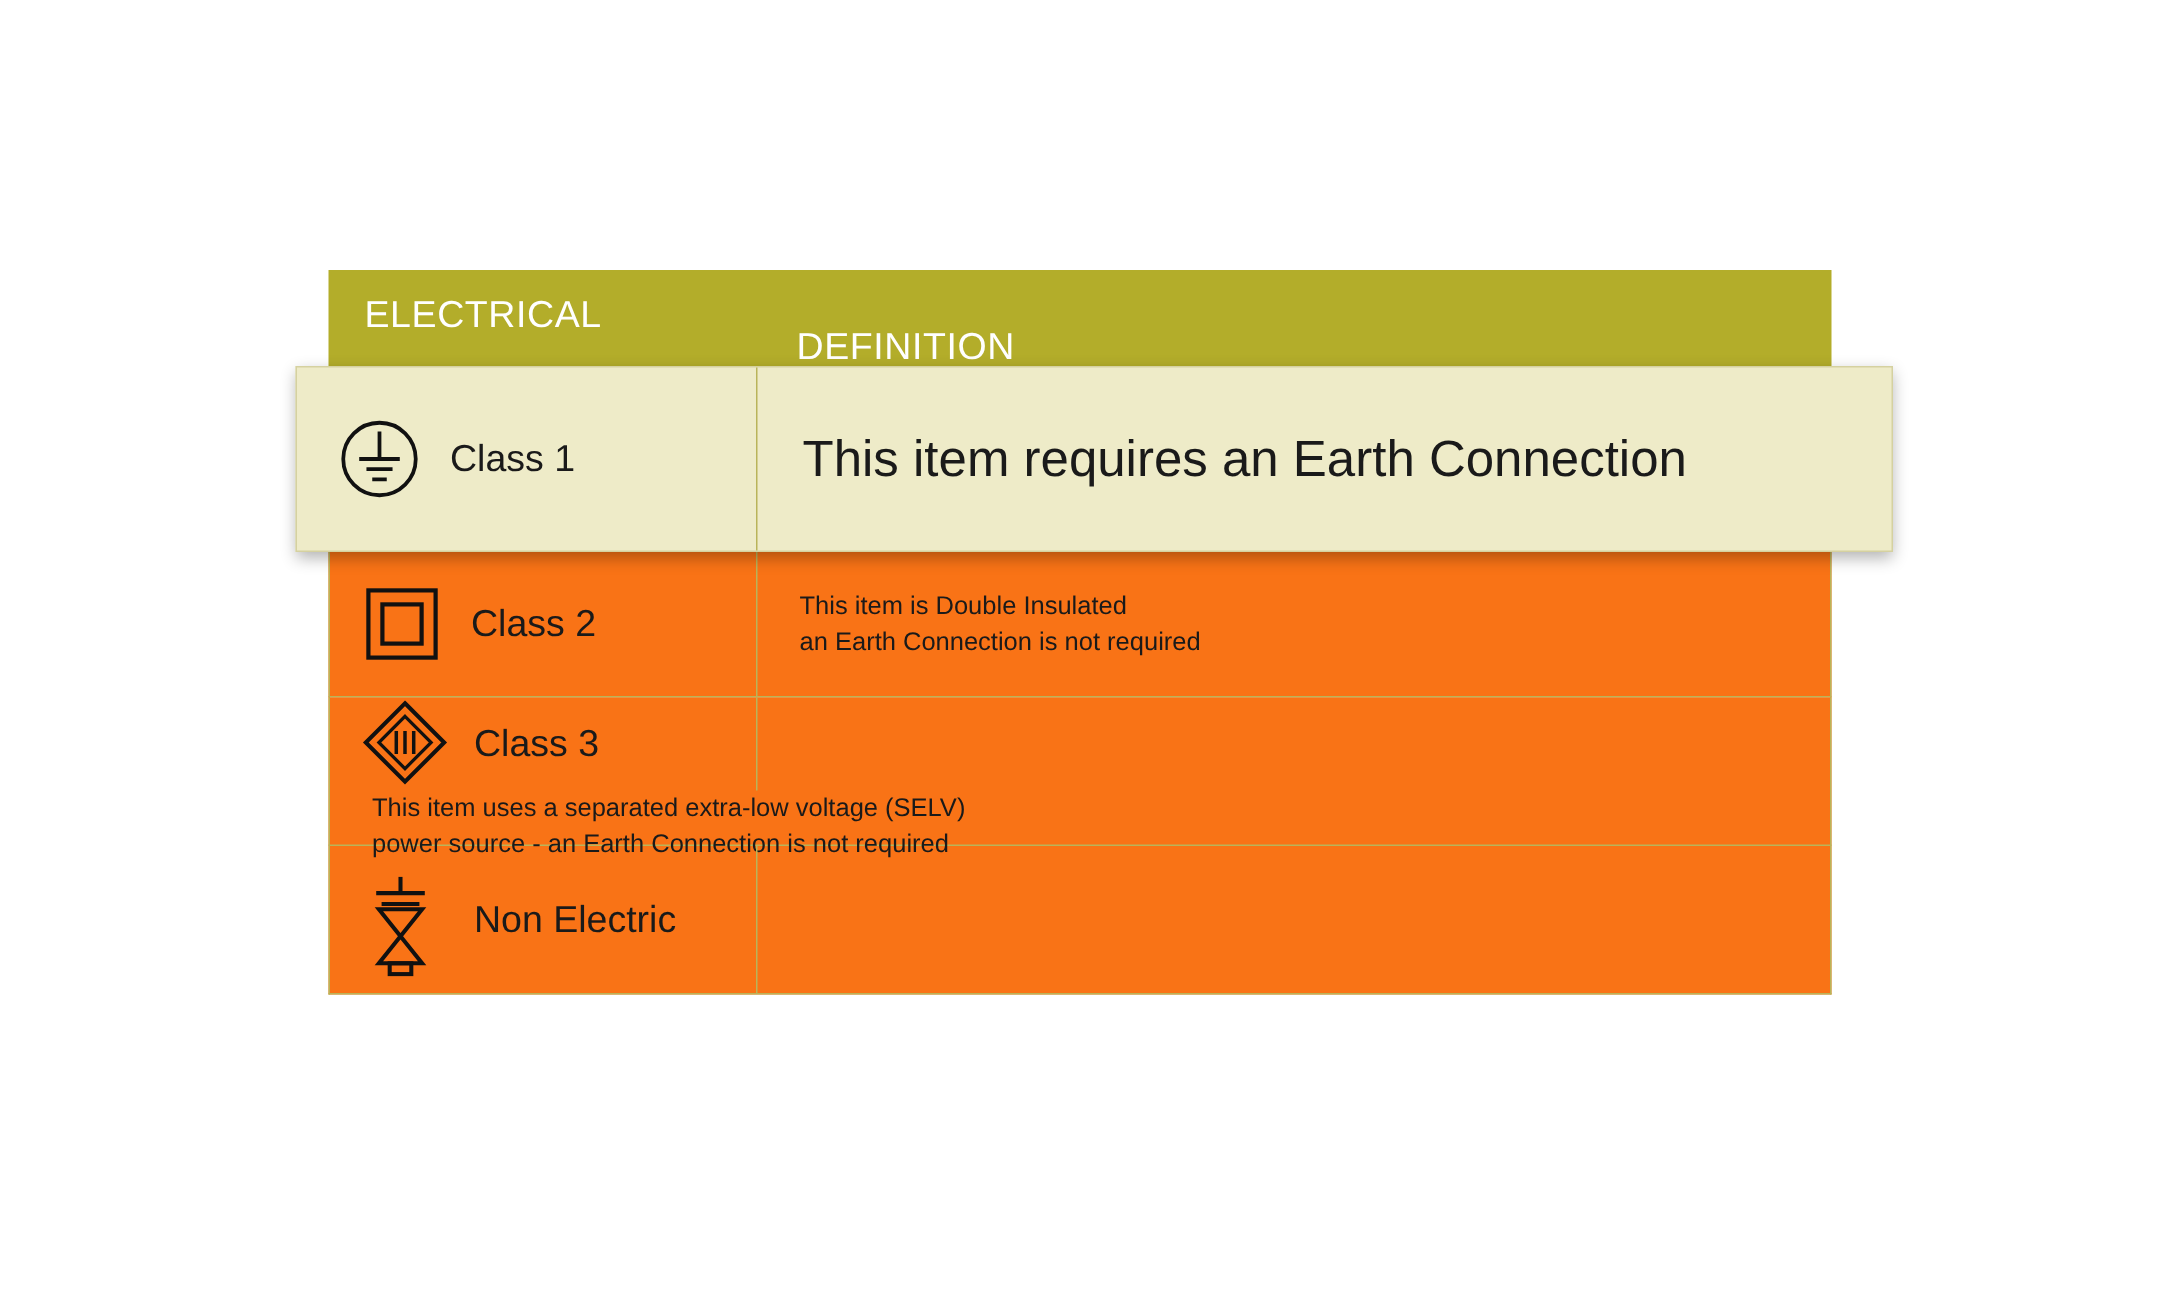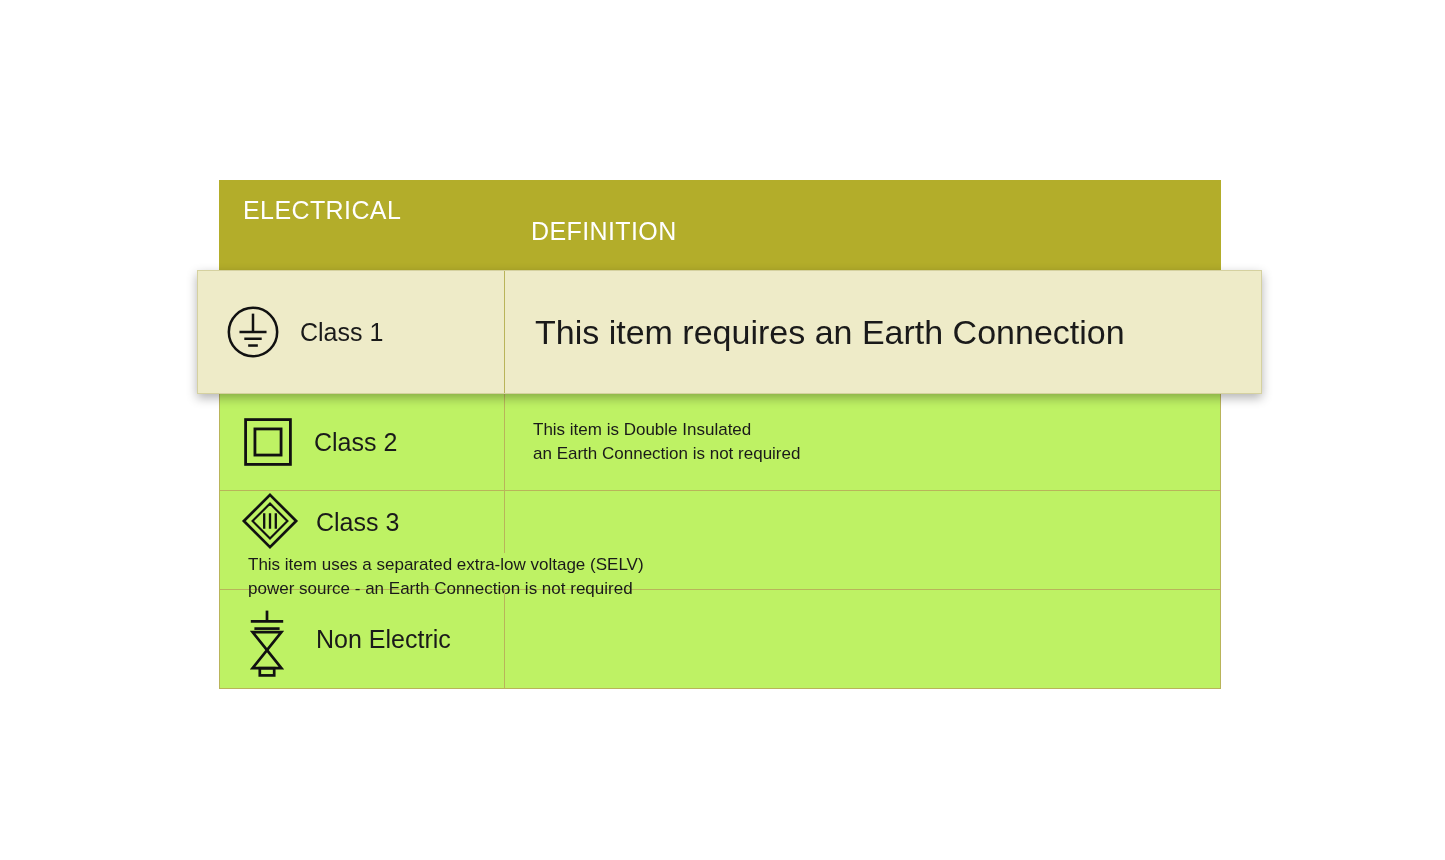--- a/index.html
+++ b/index.html
@@ -19,21 +19,21 @@
     position: absolute;
     left: 219px;
     top: 180px;
     width: 1002px;
   }
 
   
   .header-row {
     display: flex;
     background: #b3ad2a;
-    height: 90px;
+    height: 64px;
     box-sizing: border-box;
   }
   .header-cell {
     color: #ffffff;
     font-size: 25px;
     font-weight: 400;
     letter-spacing: 0.4px;
     line-height: 1.22;
     padding-top: 15px;
     box-sizing: border-box;
@@ -74,21 +74,21 @@
     flex: 1;
     display: flex;
     align-items: center;
     padding-left: 30px;
     box-sizing: border-box;
   }
 
   
   .row {
     display: flex;
-    background: #bef264;
+    background: #f97316;
     border-left: 1px solid #b9b45a;
     border-right: 1px solid #b9b45a;
     border-bottom: 1px solid #b9b45a;
     box-sizing: border-box;
   }
   .row .cell-class {
     width: 285px;
     border-right: 1px solid #b9b45a;
     box-sizing: border-box;
     display: flex;

